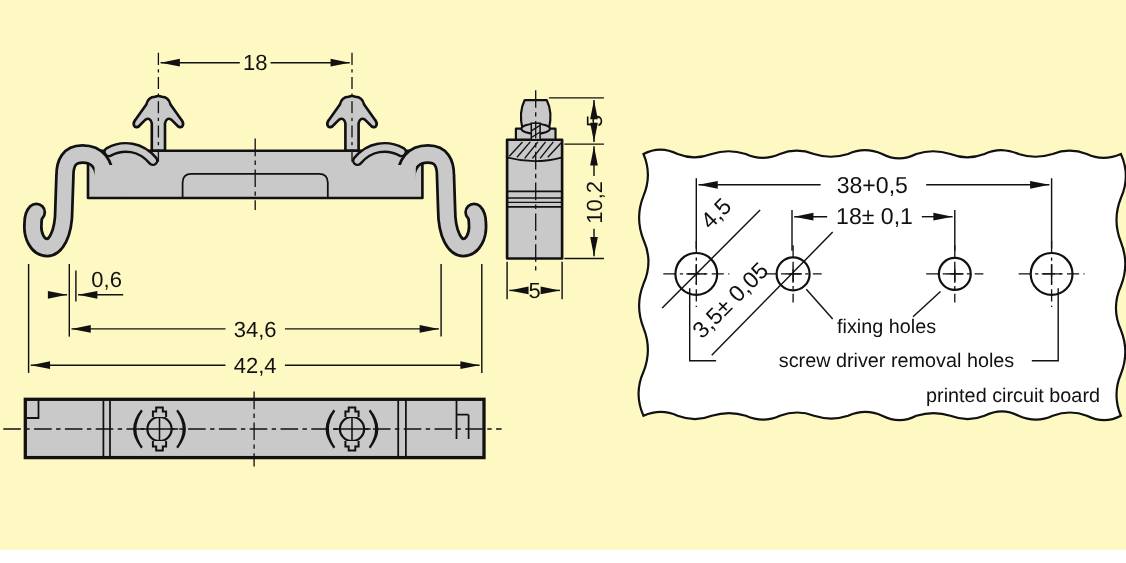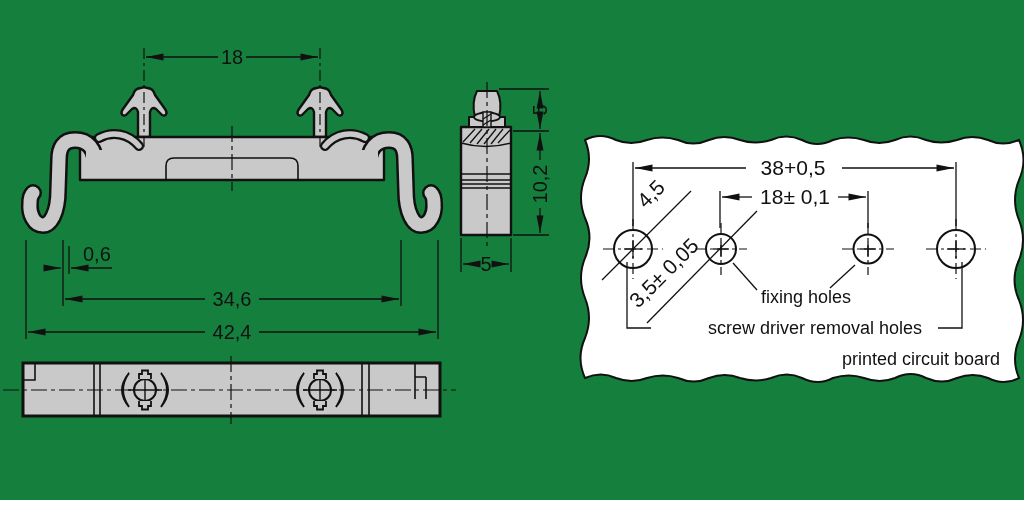--- a/index.html
+++ b/index.html
@@ -1,16 +1,16 @@
 <!DOCTYPE html>
 <html><head>
 <meta charset="utf-8">
 <style>
   html,body { margin:0; padding:0; background:#ffffff; }
-  .stage { position:relative; width:1024px; height:500px; background:#15803d; overflow:hidden; }
+  .stage { position:relative; width:1024px; height:500px; background:#fef9c3; overflow:hidden; }
   svg { display:block; }
   .part      { fill:#c9c9c9; stroke:#111111; stroke-width:2.4; stroke-linejoin:round; }
   .part-thin { fill:#c9c9c9; stroke:#111111; stroke-width:2;   stroke-linejoin:round; }
   .edge15    { fill:none; stroke:#111111; stroke-width:1.6; }
   .thin      { fill:none; stroke:#111111; stroke-width:1.3; }
   .dash      { fill:none; stroke:#111111; stroke-width:1.2; stroke-dasharray:16 4 4 4; }
   .dashfine  { fill:none; stroke:#111111; stroke-width:1.2; stroke-dasharray:11 4 3 4; }
   .ribbon-outer { fill:none; stroke:#111111; stroke-width:18;  stroke-linecap:round; stroke-linejoin:round; }
   .ribbon-inner { fill:none; stroke:#c9c9c9; stroke-width:13;  stroke-linecap:round; stroke-linejoin:round; }
   .flap-outer   { fill:none; stroke:#111111; stroke-width:10;  stroke-linecap:round; }

